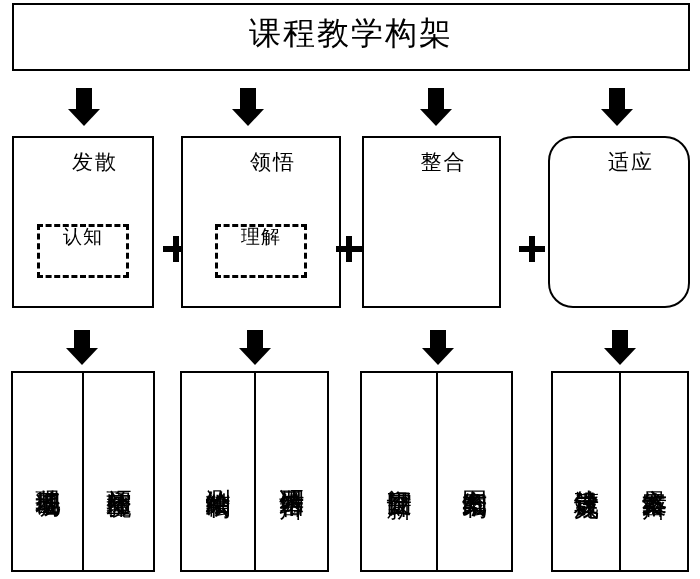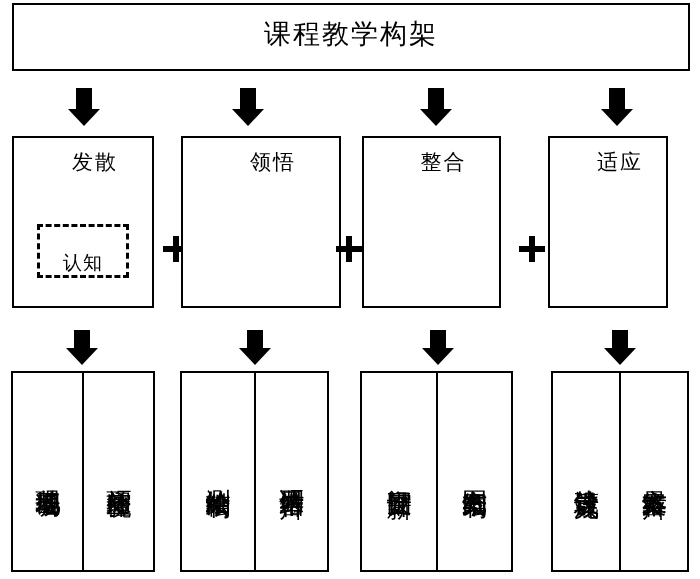--- a/index.html
+++ b/index.html
@@ -33,21 +33,21 @@
   .title-box {
     left: 12px;
     top: 3px;
     width: 678px;
     height: 68px;
     display: flex;
     align-items: center;
     justify-content: center;
   }
   .title-text {
-    font-size: 27px;
+    font-size: 32px;
     letter-spacing: 2px;
     line-height: 1;
     padding-bottom: 8px;
   }
 
   
   .stage-box {
     top: 136px;
     height: 172px;
   }
@@ -65,21 +65,21 @@
   .stage-inner {
     position: absolute;
     left: 50%;
     transform: translateX(-50%);
     top: 86px;
     width: 92px;
     height: 54px;
     box-sizing: border-box;
     border: 3px dashed #000;
     display: flex;
-    align-items: flex-end;
+    align-items: flex-start;
     justify-content: center;
   }
   .stage-inner span {
     font-size: 19px;
     letter-spacing: 1px;
     line-height: 1;
     padding-bottom: 3px;
   }
 
   
@@ -200,31 +200,34 @@
     <div class="stage-title">发散</div>
     <div class="stage-inner">
       <span>认知</span>
     </div>
   </div>
 
   <div class="plus" style="left:163px;"></div>
 
   <div class="box stage-box" style="left:181px; width:160px;">
     <div class="stage-title">领悟</div>
+    <div class="stage-inner">
+      <span>理解</span>
+    </div>
   </div>
 
   <div class="plus" style="left:336px;"></div>
 
   <div class="box stage-box" style="left:362px; width:139px;">
     <div class="stage-title">整合</div>
   </div>
 
   <div class="plus" style="left:519px;"></div>
 
-  <div class="box stage-box" style="left:548px; width:120px;">
+  <div class="box stage-box" style="left:548px; width:142px;border-radius:25px;">
     <div class="stage-title">适应</div>
   </div>
 
   <div class="arrow arrow-mid" style="left:66px;">
     <div class="shaft"></div>
     <div class="head"></div>
   </div>
   <div class="arrow arrow-mid" style="left:239px;">
     <div class="shaft"></div>
     <div class="head"></div>

